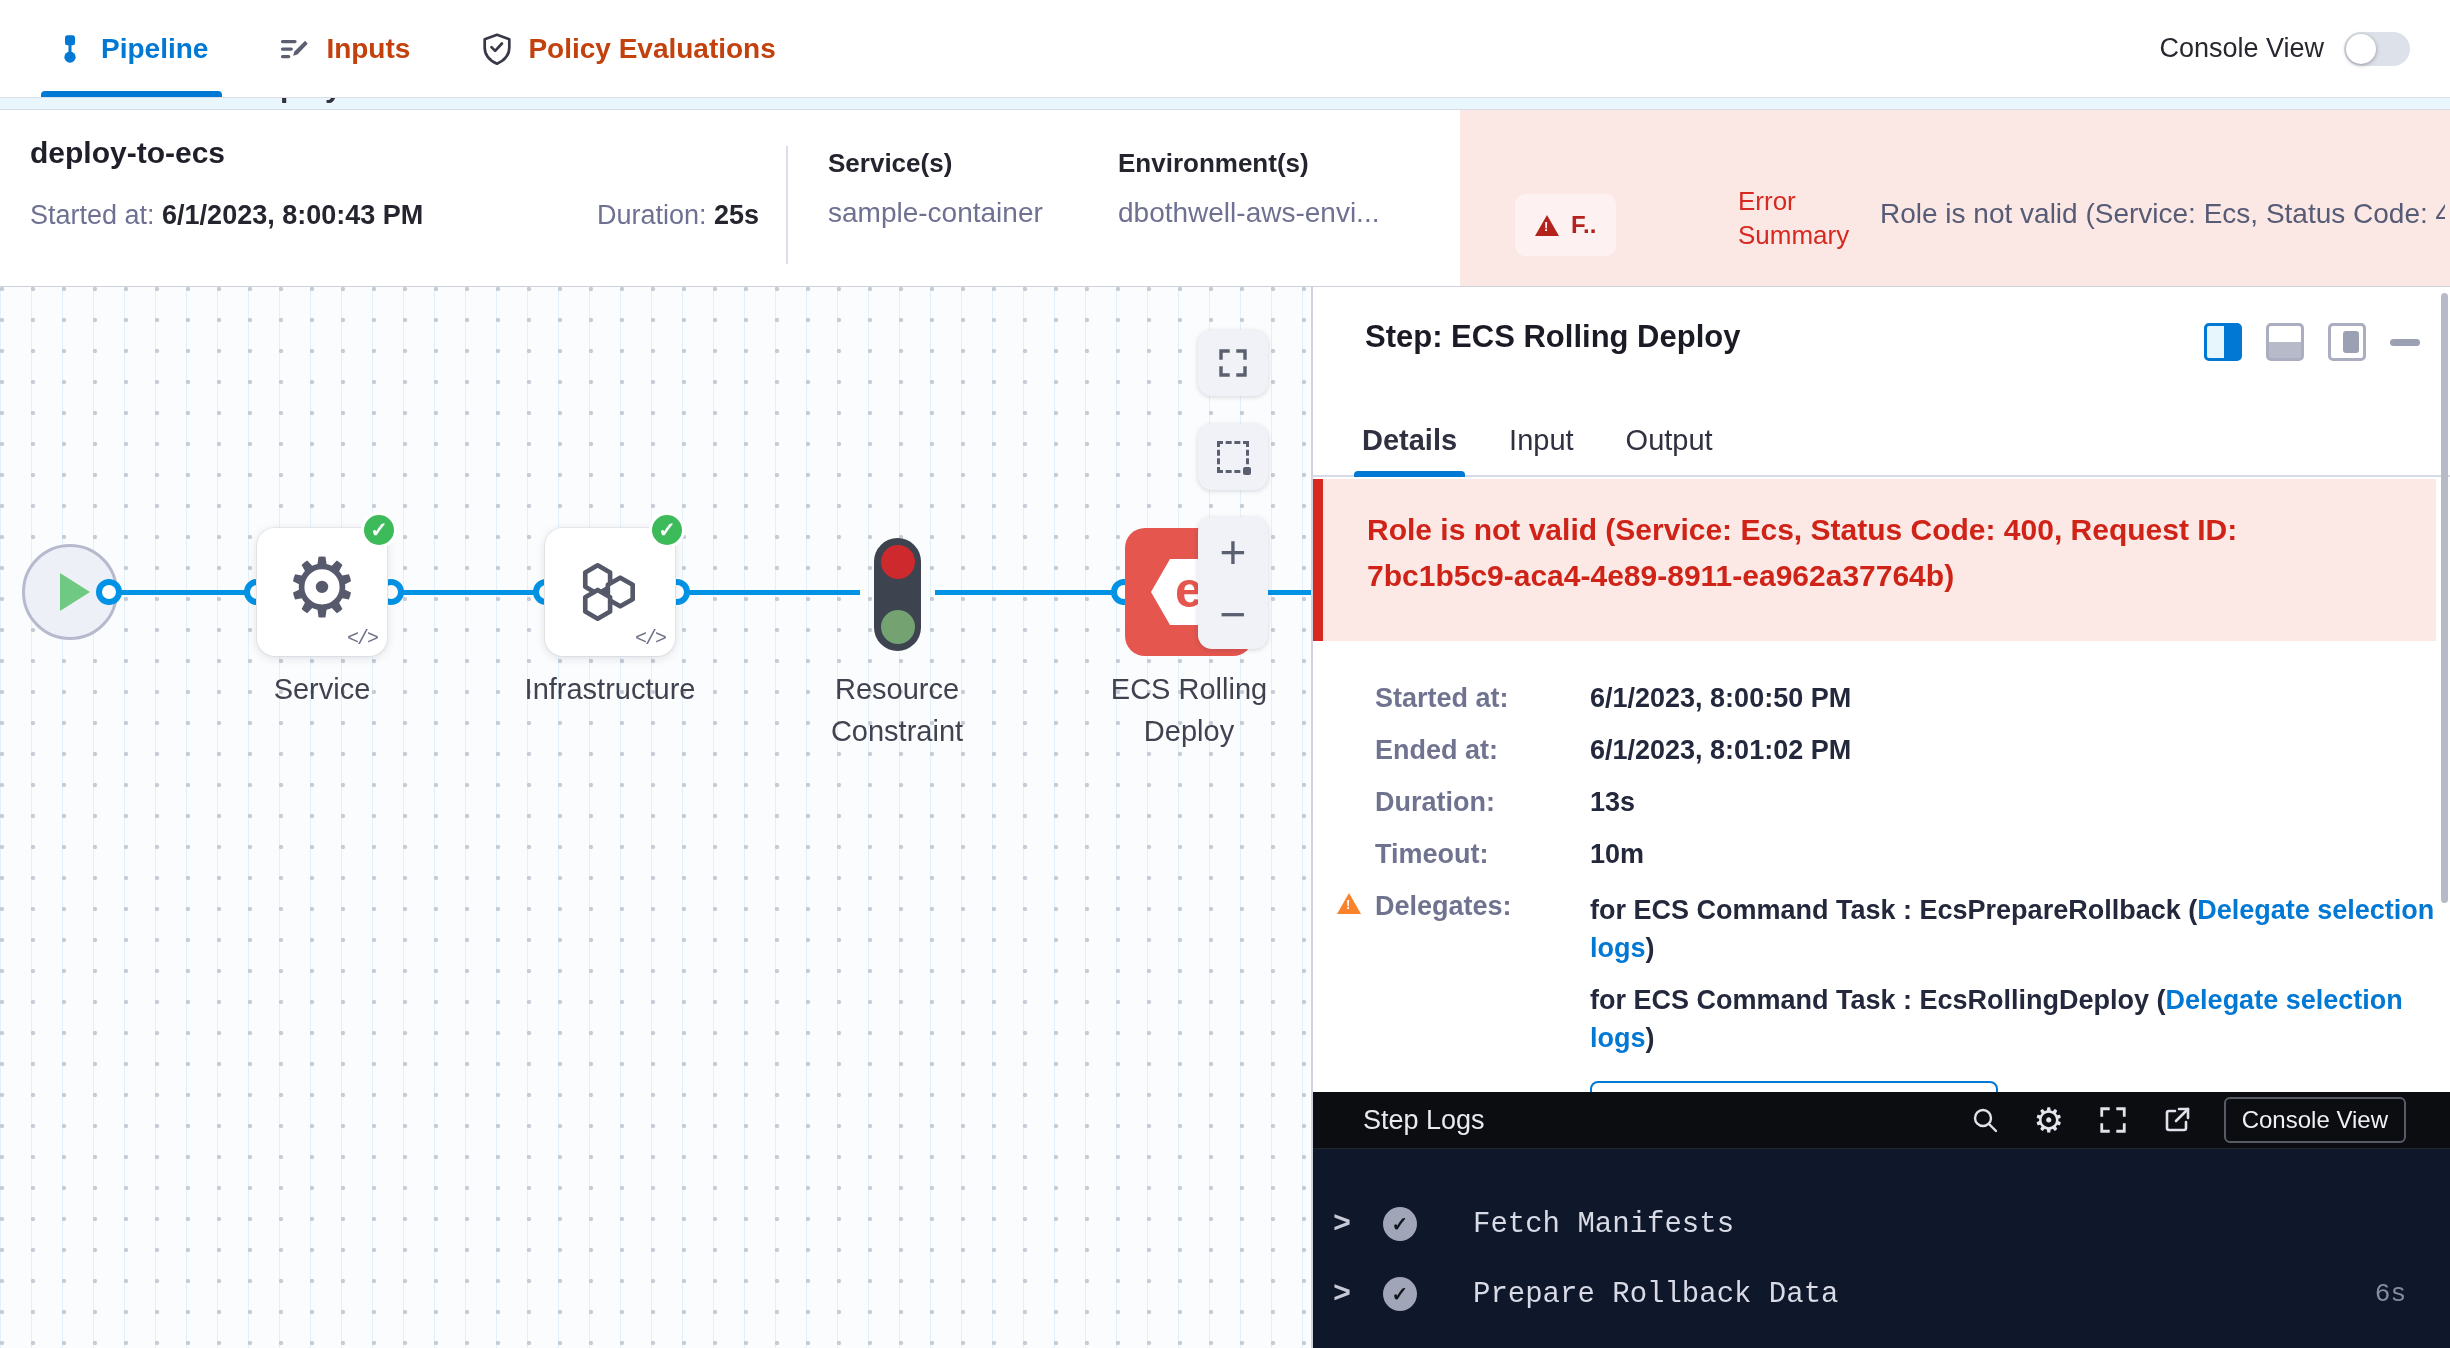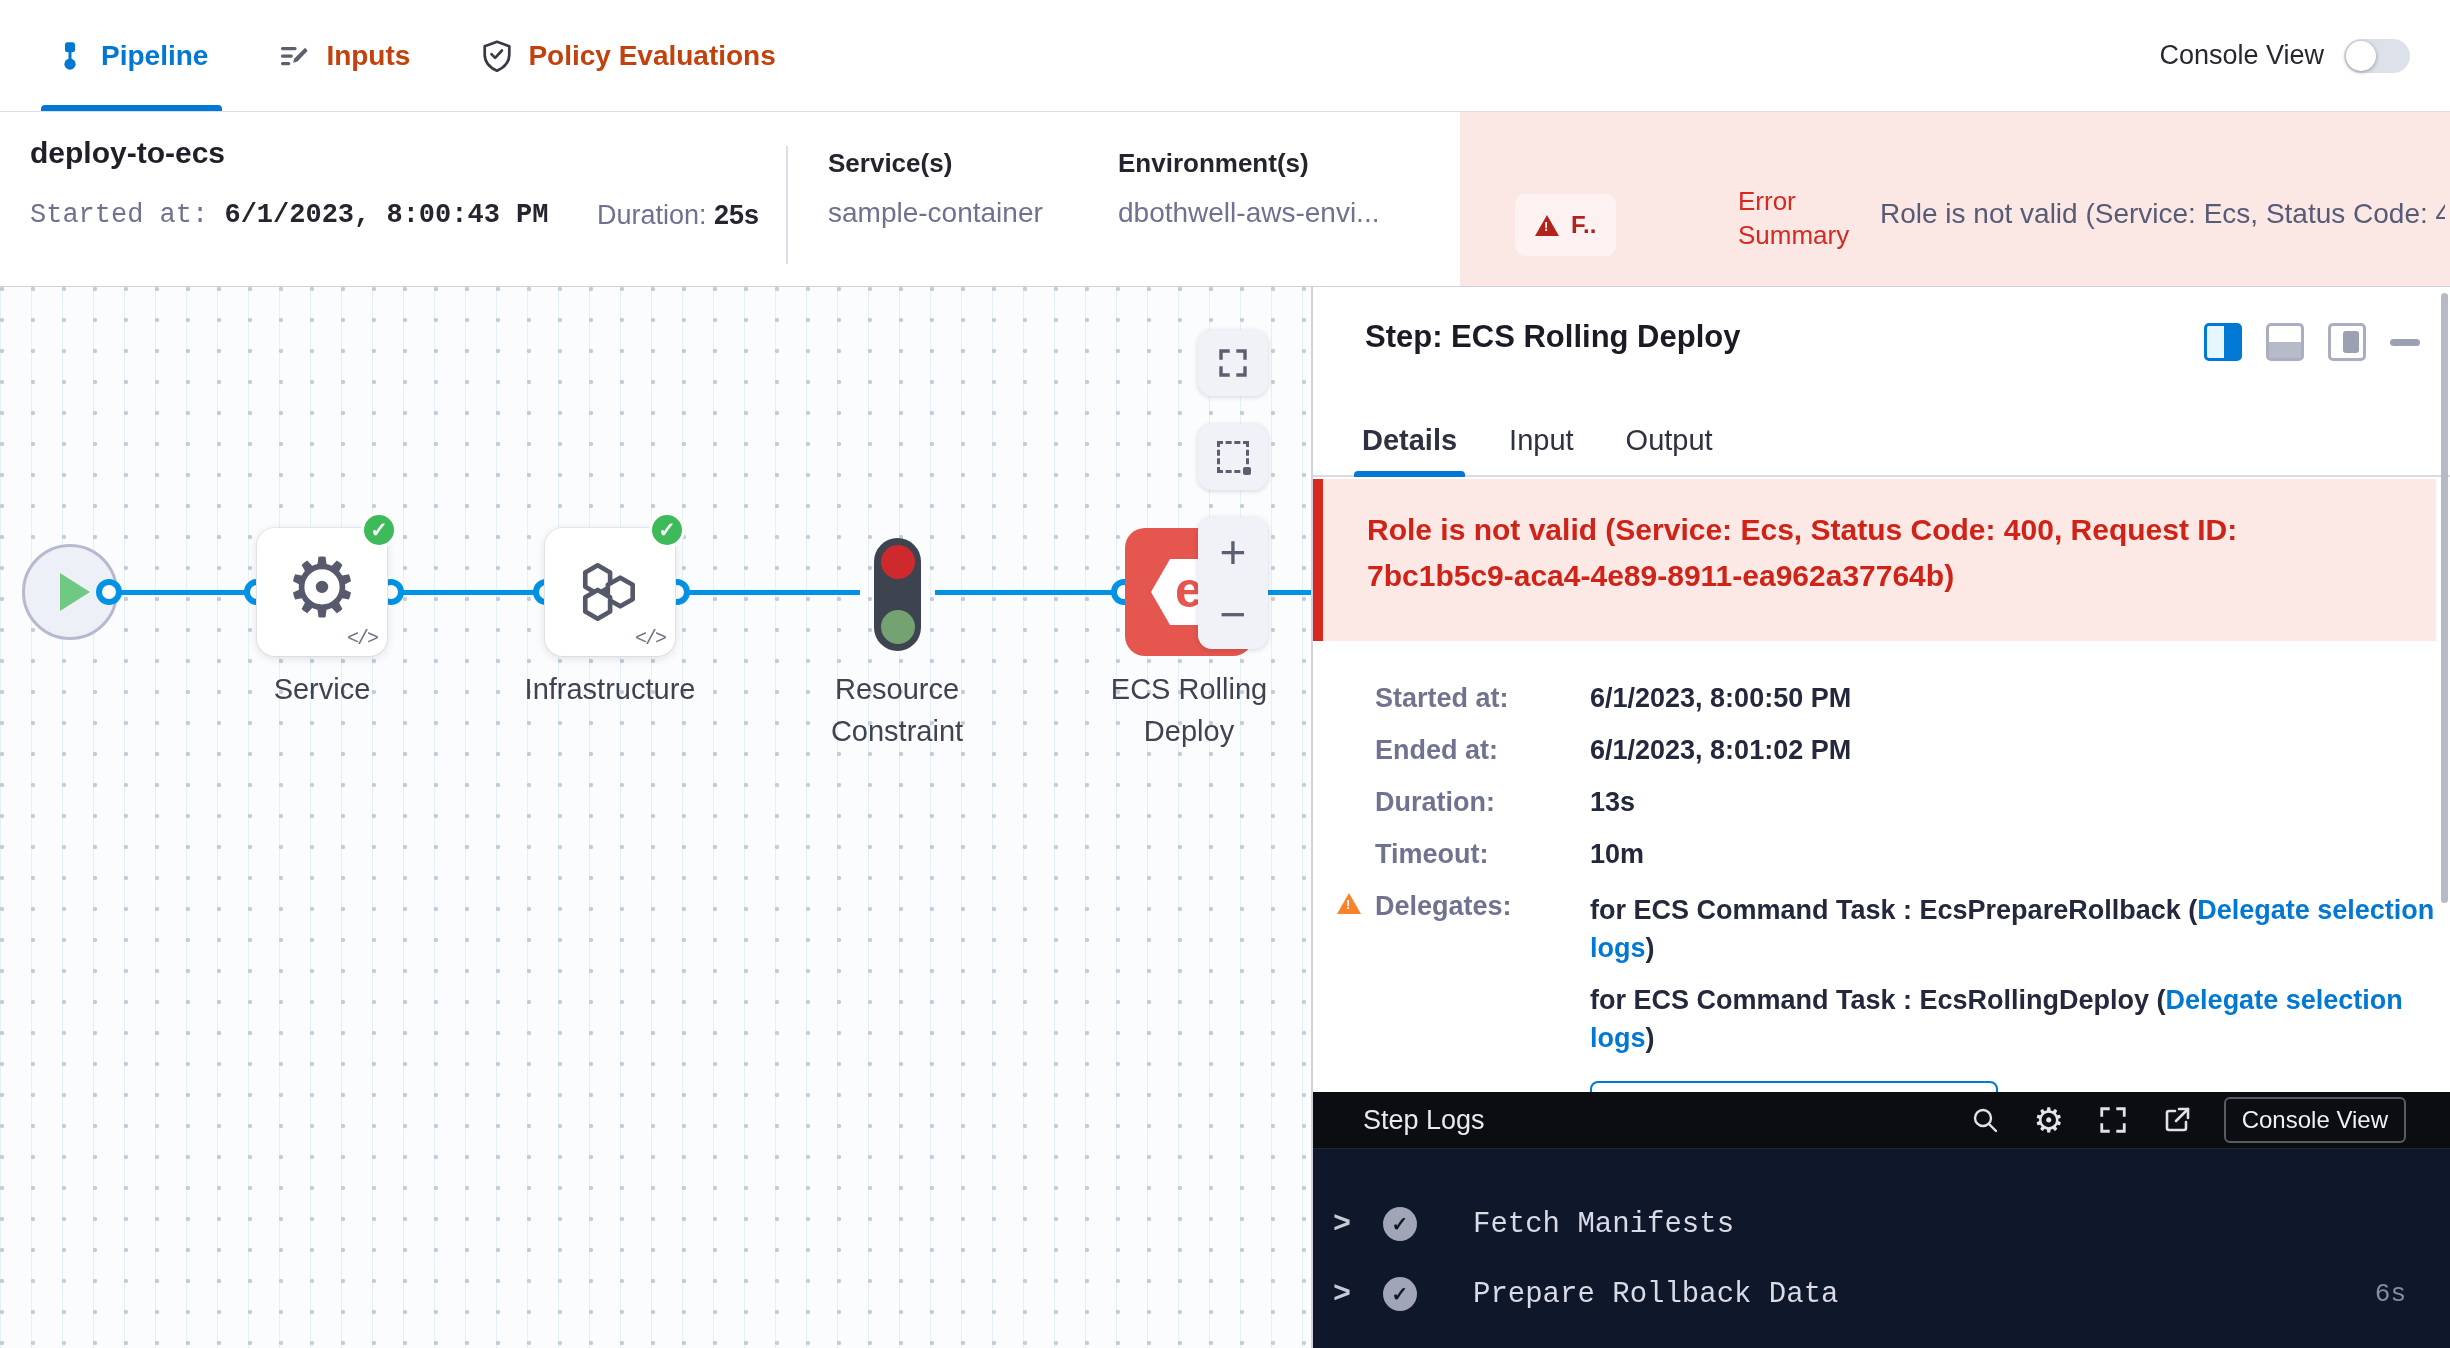--- a/index.html
+++ b/index.html
@@ -4,39 +4,39 @@
 <style>
   * { margin:0; padding:0; box-sizing:border-box; }
   html,body { background:#fff; }
   .root {
     position:relative; width:2450px; height:1348px; overflow:hidden;
     font-family:"Liberation Sans", sans-serif; background:#fff; color:#22232e;
   }
 
   
   .topnav {
-    position:absolute; left:0; top:0; right:0; height:112px; background:#fff;
+    position:absolute; left:0; top:0; right:0; height:98px; background:#fff;
     border-bottom:1px solid #dcdee9; display:flex; align-items:stretch; padding:0 40px 0 55px; gap:72px; z-index:30;
   }
   .navitem { display:flex; align-items:center; gap:16px; font-size:28px; font-weight:600; color:#c2410c; position:relative; cursor:pointer; }
   .navitem.active { color:#0278d5; }
   .navitem.active::after { content:""; position:absolute; left:-14px; right:-14px; bottom:0; height:6px; background:#0278d5; border-radius:4px 4px 0 0; }
   .nav-right { margin-left:auto; display:flex; align-items:center; gap:20px; }
   .nav-right .cv-label { font-size:27px; color:#27282f; }
   .toggle { width:66px; height:34px; border-radius:17px; background:#dde1ea; position:relative; cursor:pointer; }
   .toggle .knob { position:absolute; left:2px; top:2px; width:30px; height:30px; border-radius:50%; background:#fff; box-shadow:0 1px 4px rgba(0,0,0,.35); }
 
   
   .strip { position:absolute; left:0; top:87px; right:0; height:23px; background:#e9f6fb; border-bottom:1px solid #d9dbe6; overflow:hidden; z-index:25; }
   .strip .clipped { position:absolute; left:245px; top:-17px; font-size:30px; font-weight:700; color:#32333d; }
 
   
   .runheader { position:absolute; left:0; top:110px; right:0; height:177px; background:#fff; border-bottom:1px solid #cfd2dd; z-index:20; }
   .rh-title { position:absolute; left:30px; top:26px; font-size:30px; font-weight:700; color:#1e1f29; }
-  .rh-start { position:absolute; left:30px; top:90px; font-size:27px; color:#6e7191;font-family:Liberation Mono, monospace; }
+  .rh-start { position:absolute; left:30px; top:90px; font-size:27px; color:#6e7191; }
   .rh-dur { position:absolute; left:597px; top:90px; font-size:27px; color:#6e7191; }
   .rh-val { color:#24252e; font-weight:600; }
   .rh-divider { position:absolute; left:786px; top:36px; width:2px; height:118px; background:#dcdee9; }
   .svcblock { position:absolute; top:38px; }
   .svcblock .lbl { font-size:26px; font-weight:600; color:#23242e; }
   .svcblock .val { margin-top:18px; font-size:28px; color:#6e7191; }
   .errzone { position:absolute; left:1460px; top:0; right:0; bottom:0; background:#fbe7e4; }
   .status-badge { position:absolute; left:55px; top:84px; height:62px; border-radius:10px; background:#fdf2f1; display:flex; align-items:center; gap:12px; padding:0 20px; }
   .status-badge .txt { font-size:24px; font-weight:700; color:#b3231c; }
   .tri { width:0; height:0; border-left:12px solid transparent; border-right:12px solid transparent; border-bottom:21px solid #b3231c; position:relative; }

